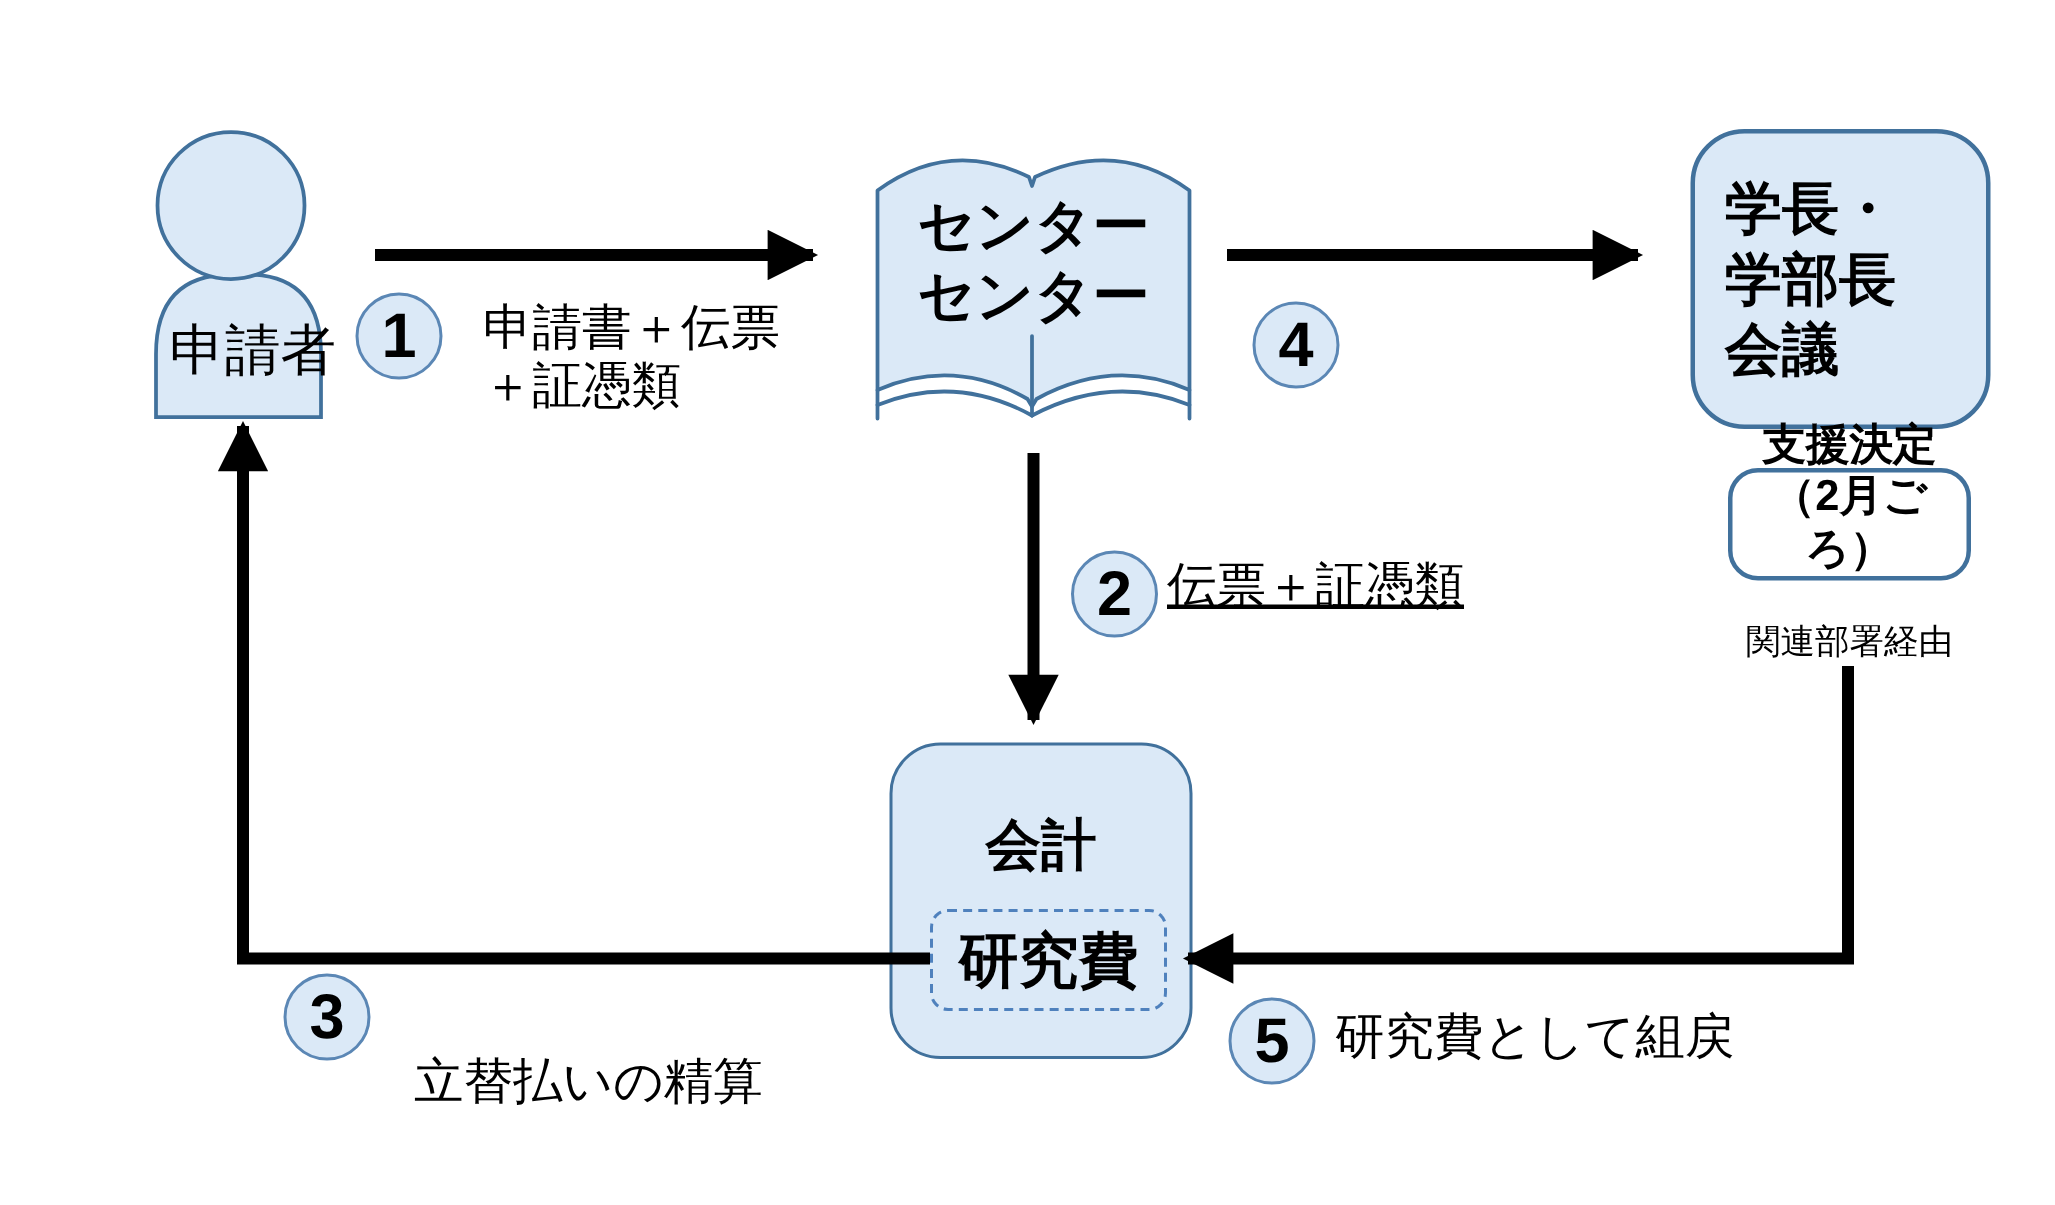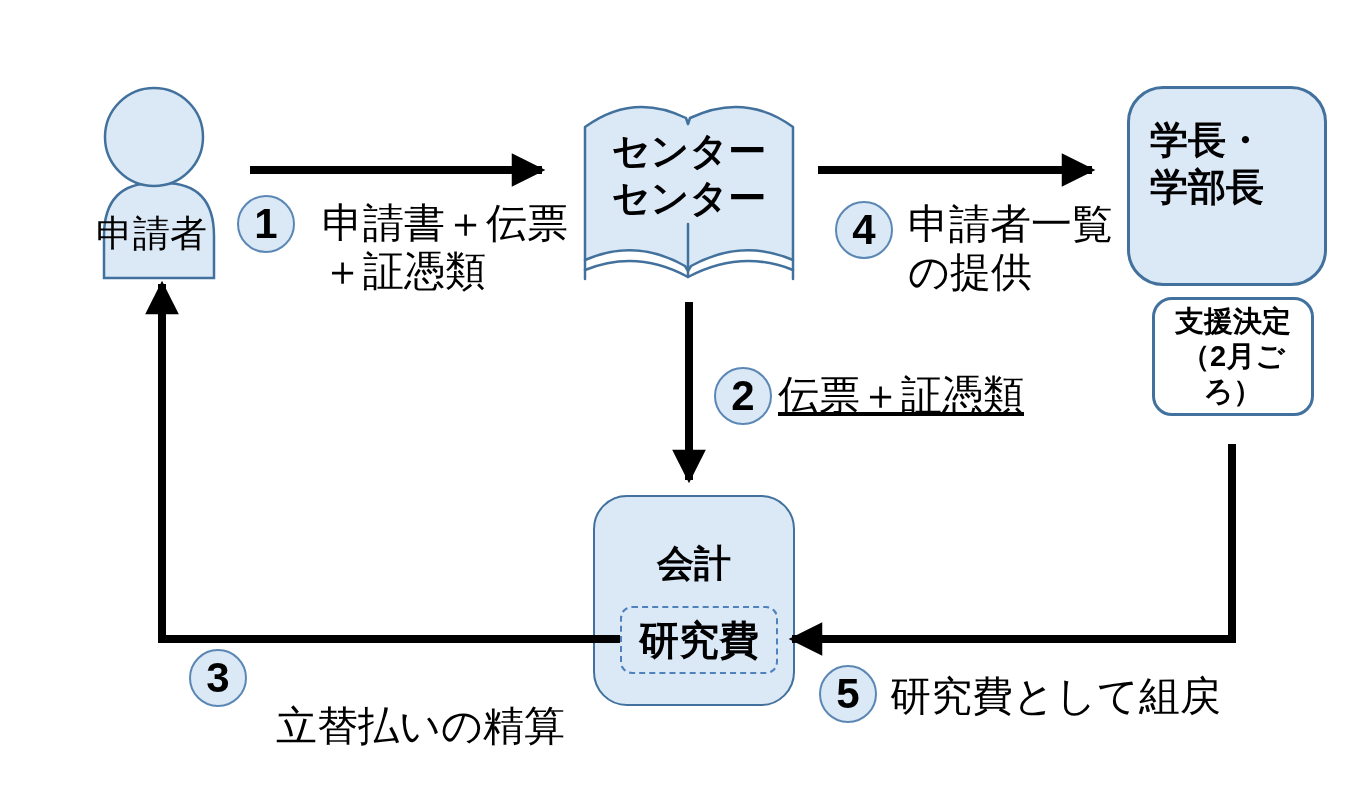--- a/index.html
+++ b/index.html
@@ -20,21 +20,21 @@
   .nodelabel{font-weight:bold;color:#000;}
   
   .badge{
     position:absolute;width:58px;height:58px;border-radius:50%;
     background:#dbe9f7;border:2.5px solid #5b87b5;box-sizing:border-box;
     display:flex;align-items:center;justify-content:center;
     font-weight:bold;font-size:42px;color:#000;
   }
   
   .steplabel{
-    position:absolute;font-size:41px;line-height:1.18;color:#000;white-space:nowrap;
+    position:absolute;font-size:33px;line-height:1.18;color:#000;white-space:nowrap;
     font-weight:normal;letter-spacing:0;
   }
   .dashedbox{
     position:absolute;left:25px;top:109px;width:158px;height:68px;
     border:2.5px dashed #4f81bd;border-radius:12px;box-sizing:border-box;
     display:flex;align-items:center;justify-content:center;
   }
 </style>
 </head>
 <body>
@@ -53,63 +53,61 @@
       <path fill="none" d="M793,270 Q741,249 688,277"></path>
       <path fill="none" d="M585,260 L585,279 M793,260 L793,279"></path>
       <path fill="none" d="M688,224 L688,277"></path>
     </g>
   </svg>
 
   <div class="nodebox" style="left:1127px;top:86px;width:200px;height:200px;border-radius:36px;padding:28px 10px 0 20px;">
     <div class="nodelabel" style="font-size:38px;line-height:1.24;">
       <div>学長・</div>
       <div>学部長</div>
+      <div>会議</div>
     </div>
   </div>
 
-  <div class="whitebox" style="left:1152px;top:297px;width:162px;height:119px;border-radius:20px;">
+  <div class="whitebox" style="left:1152px;top:312px;width:162px;height:75px;border-radius:20px;justify-content:flex-end;">
     <div class="nodelabel" style="font-size:29px;line-height:1.2;text-align:center;">
       <div>支援決定</div>
       <div>（2月ごろ）</div>
     </div>
   </div>
+  <div class="abs" style="left:1147px;top:412px;width:172px;text-align:center;font-size:23px;">関連部署経由</div>
 
   <div class="nodebox" style="left:593px;top:495px;width:202px;height:211px;border-radius:34px;border-width:2.5px;">
     <div class="nodelabel abs" style="left:0;top:42px;width:100%;text-align:center;font-size:37px;">会計</div>
     <div class="dashedbox">
       <div class="nodelabel" style="font-size:40px;">研究費</div>
     </div>
   </div>
 
   <div class="abs nodelabel" style="left:589px;top:128px;width:200px;text-align:center;font-size:38px;line-height:1.24;">
     <div>センター</div>
     <div>センター</div>
   </div>
 
-  <div class="abs" style="left:96px;top:209px;width:128px;text-align:left;font-size:37px;">申請者</div>
+  <div class="abs" style="left:96px;top:209px;width:128px;text-align:right;font-size:37px;">申請者</div>
 
   <div class="badge" style="left:237px;top:195px;">1</div>
   <div class="badge" style="left:714px;top:367px;">2</div>
   <div class="badge" style="left:189px;top:649px;">3</div>
   <div class="badge" style="left:835px;top:201px;">4</div>
   <div class="badge" style="left:819px;top:665px;">5</div>
 
   <div class="steplabel" style="left:322px;top:199px;">
     <div>申請書＋伝票</div>
     <div>＋証憑類</div>
   </div>
   <div class="steplabel" style="left:778px;top:371px;text-decoration:underline;">
     <div>伝票＋証憑類</div>
   </div>
   <div class="steplabel" style="left:276px;top:658px;margin-top:44px;">
     <div>立替払いの精算</div>
-  </div>
-  <div class="steplabel" style="left:908px;top:200px;">
-    <div>申請者一覧</div>
-    <div>の提供</div>
   </div>
   <div class="steplabel" style="left:890px;top:672px;">
     <div>研究費として組戻</div>
   </div>
 
   <svg class="layer" viewBox="0 0 1370 803" style="pointer-events:none;">
     <defs>
       <marker id="ah" viewBox="0 0 10 10" refX="9" refY="5" markerWidth="4.6" markerHeight="4.2" orient="auto" markerUnits="strokeWidth">
         <path d="M0,0 L10,5 L0,10 Z" fill="#000000"></path>
       </marker>

